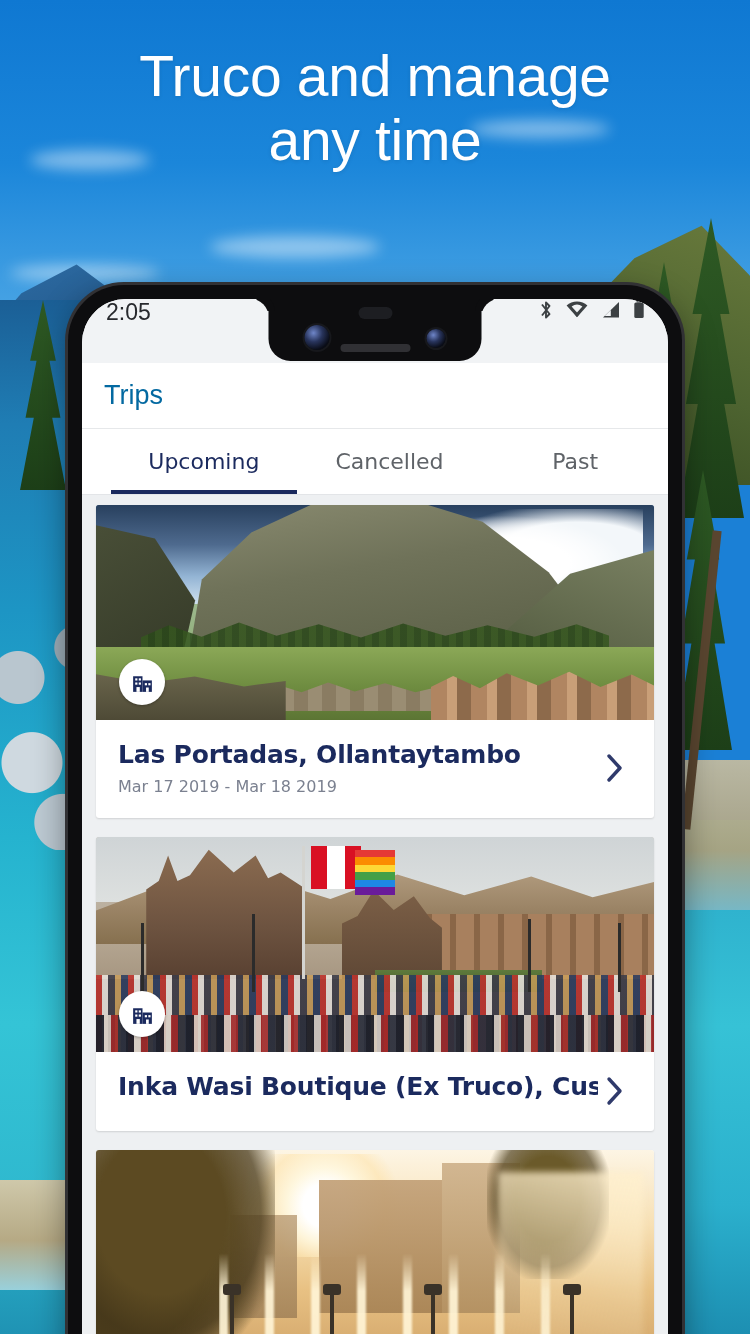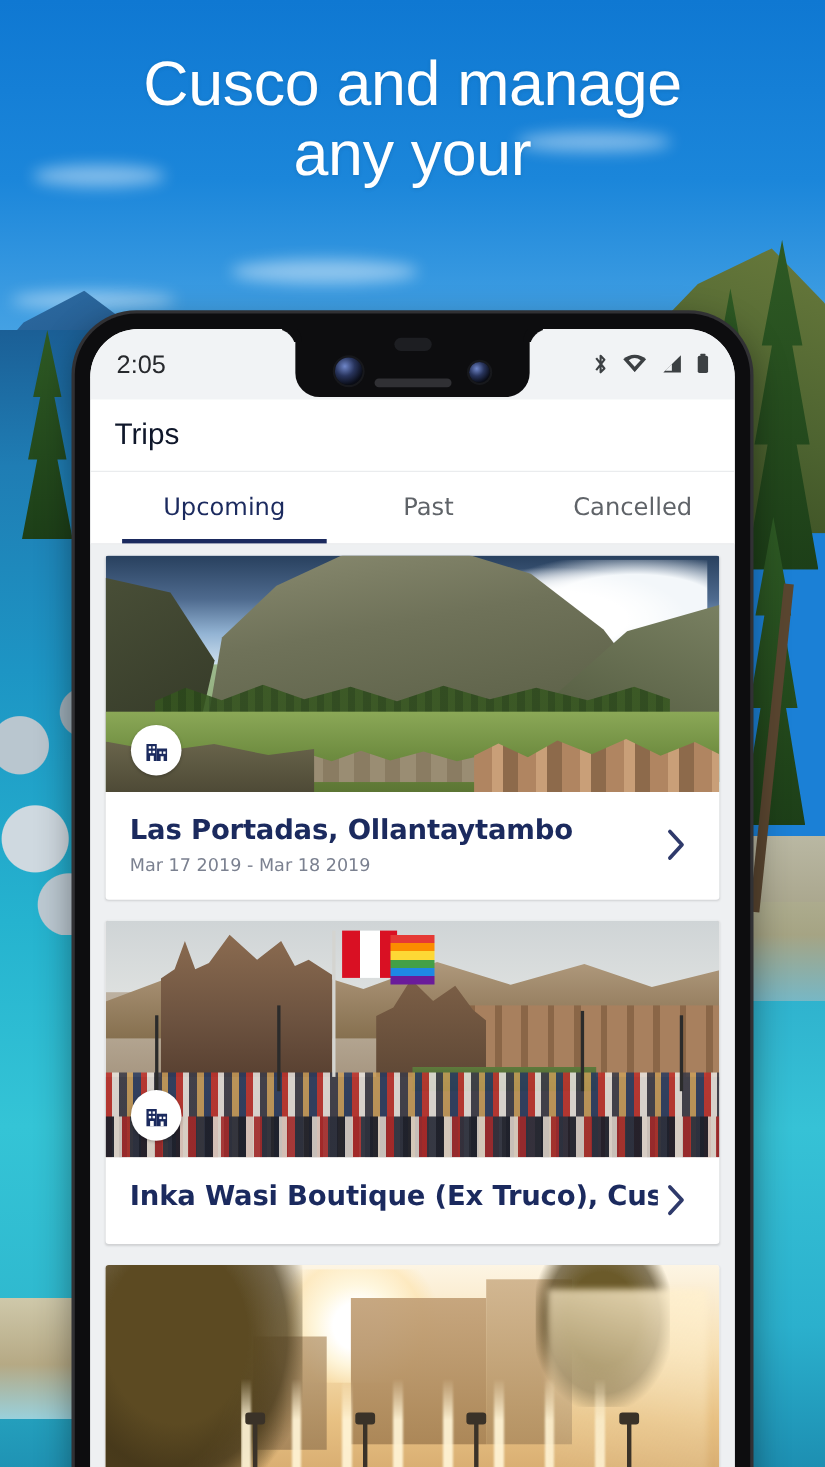--- a/index.html
+++ b/index.html
@@ -87,21 +87,21 @@
     position:absolute; left:14px; top:14px;
     width:586px; height:1075px;
     background:#f1f3f5;
     border-radius:44px 44px 0 0;
     overflow:hidden;
   }
 
   
   .statusbar {
     position:relative; height:64px; background:#f1f3f5;
-    display:flex; align-items:center; justify-content:space-between;
+    display:flex; align-items:flex-start; justify-content:space-between;
     padding:0 22px 0 24px;
   }
   .clock { font-size:23px; color:#27292d; font-weight:400; }
   .sysicons { display:flex; align-items:center; gap:11px; }
   .sysicons svg { display:block; }
 
   .notch {
     position:absolute; left:50%; top:0; transform:translateX(-50%);
     width:213px; height:62px; background:#0d0d0f;
     border-radius:0 0 22px 22px; z-index:4;
@@ -128,21 +128,21 @@
     position:absolute; left:50%; transform:translateX(-50%);
     top:8px; width:34px; height:12px; border-radius:7px; background:#1d1e22;
   }
 
   
   .appbar {
     height:66px; background:#ffffff;
     display:flex; align-items:center; padding:0 22px;
     border-bottom:1px solid #e6e8ea;
   }
-  .app-title { font-size:27px; color:#0f172a; font-weight:400; }
+  .app-title { font-size:27px; color:#0369a1; font-weight:400; }
 
   
   .tabs {
     height:66px; background:#ffffff; display:flex;
     border-bottom:1px solid #e3e5e8; position:relative;
   }
   .tab {
     flex:1; display:flex; align-items:center; justify-content:center;
     font-size:22px; color:#5f6368; position:relative;
     font-family:"DejaVu Sans", sans-serif;
@@ -302,22 +302,22 @@
   <div class="tree" style="left:20px;  top:300px; width:46px;  height:190px;"></div>
   <div class="tree" style="left:74px;  top:350px; width:34px;  height:150px;"></div>
   <div class="tree" style="right:6px;  top:218px; width:66px;  height:300px;"></div>
   <div class="tree" style="right:60px; top:262px; width:52px;  height:250px;"></div>
   <div class="tree" style="right:96px; top:300px; width:44px;  height:210px;"></div>
   <div class="tree" style="right:18px; top:470px; width:58px;  height:280px;"></div>
   <div class="trunk" style="right:44px; top:530px; width:9px; height:300px; transform:rotate(6deg);"></div>
 </div>
 
 <div class="headline">
-  <div>Cusco and manage</div>
-  <div>any your</div>
+  <div>Truco and manage</div>
+  <div>any time</div>
 </div>
 
 <div class="phone">
   <div class="phone-inner">
 
     <div class="statusbar">
       <div class="clock">2:05</div>
 
       <div class="notch">
         <div class="mic-slot"></div>
@@ -348,24 +348,24 @@
 
     <div class="appbar">
       <div class="app-title">Trips</div>
     </div>
 
     <div class="tabs">
       <div class="tab active">
         <span>Upcoming</span>
       </div>
       <div class="tab">
+        <span>Cancelled</span>
+      </div>
+      <div class="tab">
         <span>Past</span>
-      </div>
-      <div class="tab">
-        <span>Cancelled</span>
       </div>
     </div>
 
     <div class="list">
 
       <div class="card">
         <div class="card-img">
           <div class="sc1">
             <div class="sky"></div>
             <div class="cloudy"></div>

